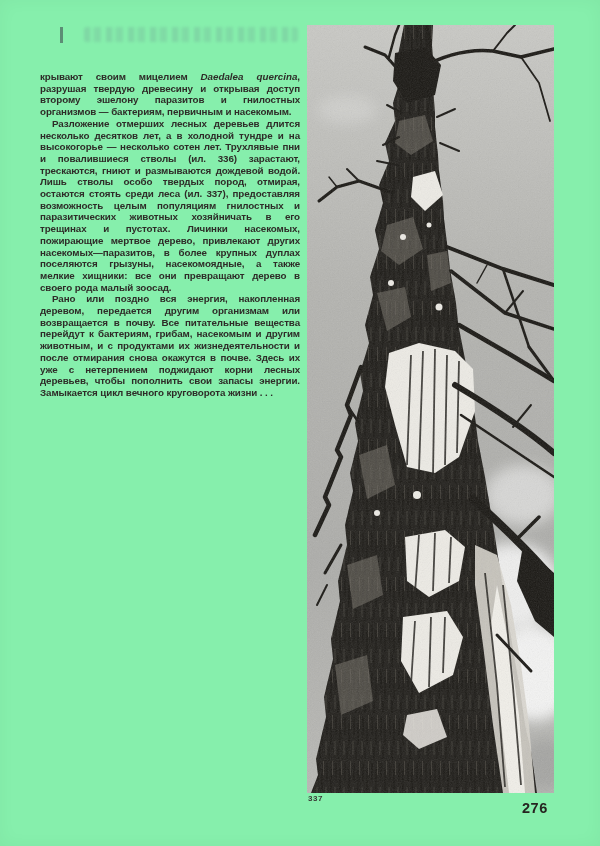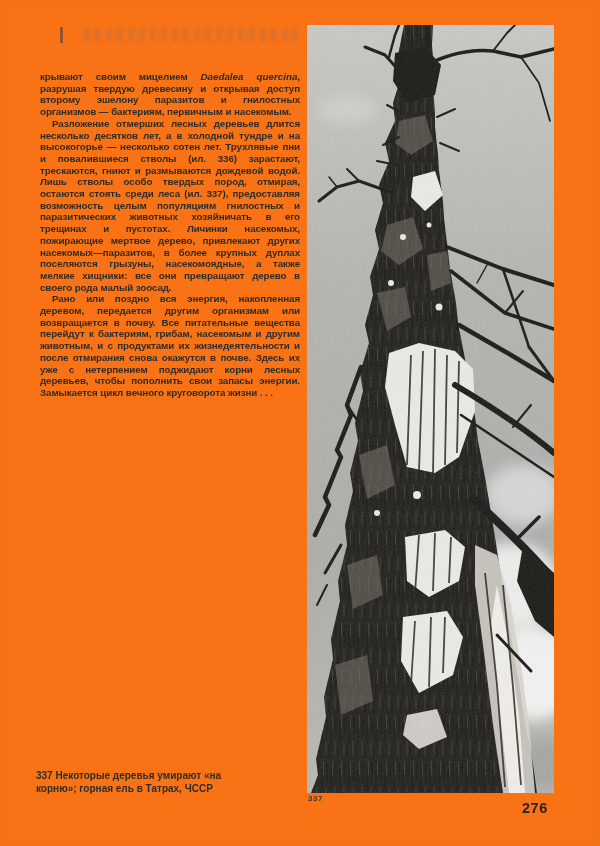--- a/index.html
+++ b/index.html
@@ -1,17 +1,17 @@
 <!DOCTYPE html>
 <html><head>
 <meta charset="utf-8">
 <style>
   html,body{margin:0;padding:0;}
   body{width:600px;height:846px;background:#e9e8e5;font-family:"Liberation Sans",sans-serif;}
-  .page{position:relative;width:600px;height:846px;background:#f97316;overflow:hidden;
+  .page{position:relative;width:600px;height:846px;background:#86efac;overflow:hidden;
         box-shadow:inset 0 0 18px rgba(0,0,0,0.04);}
   
   .ghost-header{position:absolute;left:84px;top:27px;width:214px;height:15px;opacity:.45;
         filter:blur(1.6px);border-radius:3px;
         background:repeating-linear-gradient(90deg,
           rgba(92,102,128,.38) 0 6px, rgba(92,102,128,.06) 6px 10px,
           rgba(92,102,128,.33) 10px 17px, rgba(255,255,255,0) 17px 22px);}
   .ghost-mark{position:absolute;left:60px;top:27px;width:3px;height:16px;
         background:rgba(58,60,72,.55);filter:blur(.4px);}
   .text-col{position:absolute;left:40px;top:71px;width:260px;text-align:justify;
@@ -164,19 +164,15 @@
         <path d="M34,520 L18,548" stroke-width="3"></path>
         <path d="M20,560 L10,580" stroke-width="2"></path>
       </g>
 
       <rect x="0" y="0" width="247" height="768" filter="url(#grainF)" opacity="0.16"></rect>
     </svg>
   </figure>
 
   <div class="photo-label">337</div>
 
-  <div class="caption">
-    <b>337</b>
-    <span>Некоторые деревья умирают «на корню»; горная ель в Татрах, ЧССР</span>
-  </div>
 
   <div class="page-number">276</div>
 </div>
 
 </body></html>

